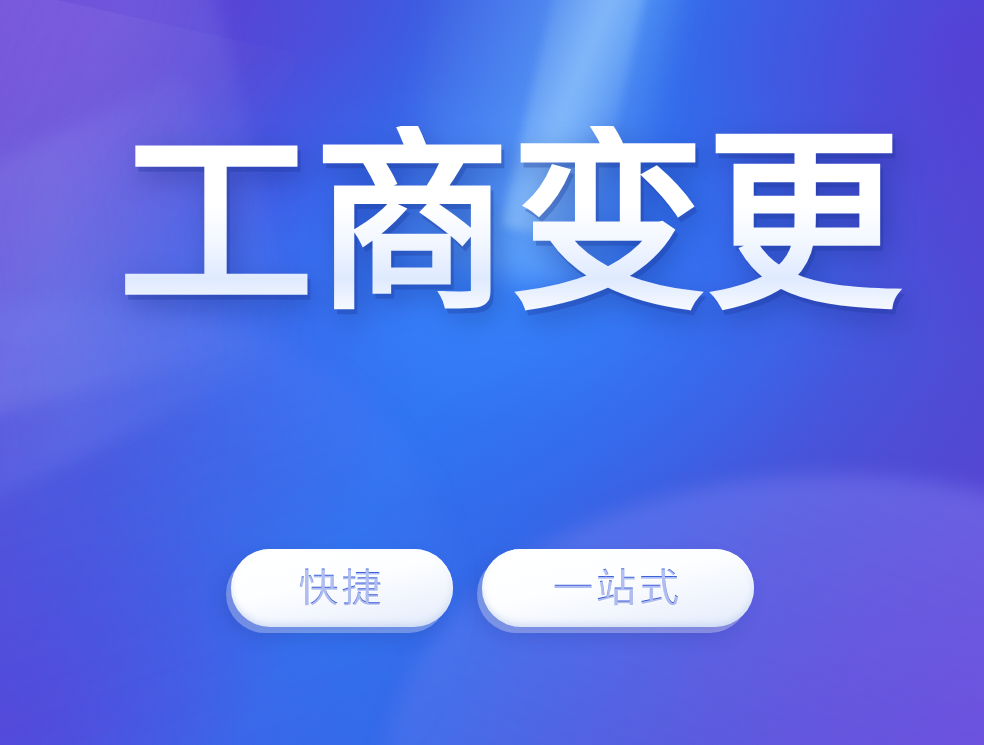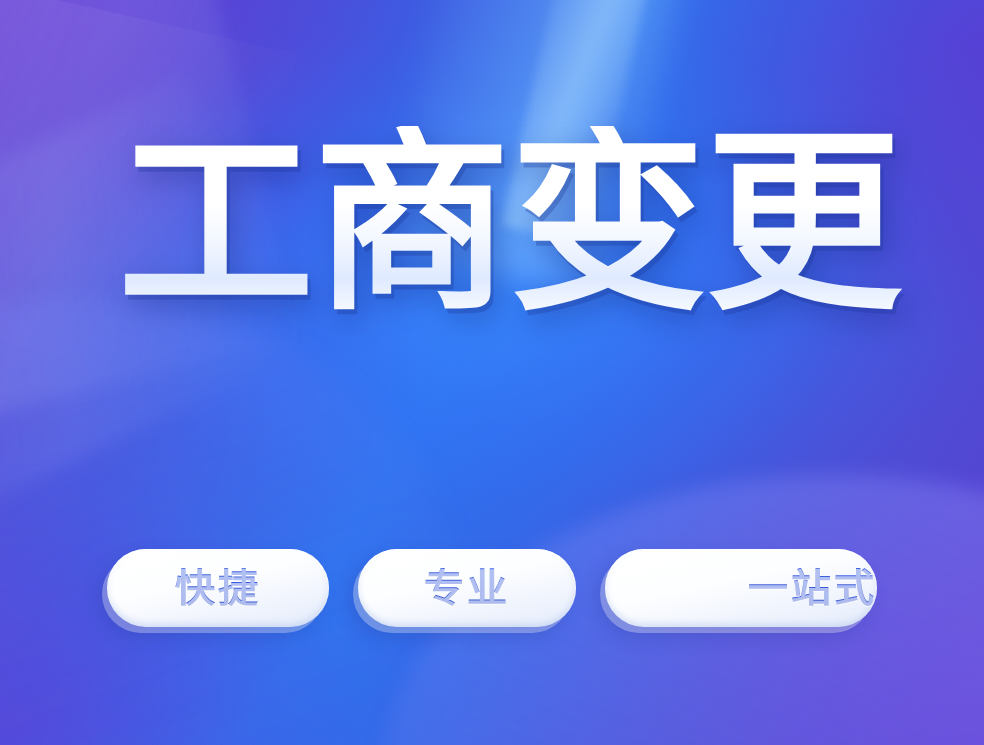--- a/index.html
+++ b/index.html
@@ -245,25 +245,25 @@
       #e4ecfb 100%);
     box-shadow:
       -5px 6px 0 rgba(255,255,255,0.30),
       -8px 10px 18px rgba(34, 48, 140, 0.22),
       inset 0 2px 3px rgba(255,255,255,0.95),
       inset 0 -3px 6px rgba(170,190,235,0.45);
   }
 
   .pill-1 { width: 222px; }
   .pill-2 { width: 218px; }
-  .pill-3 { width: 272px; justify-content: flex-end; }
+  .pill-3 { width: 272px; }
 
   .pill-label {
     font-size: 40px;
-    font-weight: 700;
+    font-weight: 400;
     letter-spacing: 3px;
     line-height: 1;
     background-image: linear-gradient(180deg,
       #3f63e0 0%,
       #3a5bda 45%,
       #3453cf 100%);
     -webkit-background-clip: text;
     background-clip: text;
     -webkit-text-fill-color: transparent;
     color: #3a5bda;
@@ -292,22 +292,19 @@
   <div class="content">
 
     <div class="headline">
       <span class="headline-line headline-line-1">工商变更</span>
     </div>
 
     <div class="pill-row">
       <div class="pill pill-1">
         <span class="pill-label">快捷</span>
       </div>
-      <div class="pill pill-2">
-        <span class="pill-label">专业</span>
-      </div>
       <div class="pill pill-3">
         <span class="pill-label">一站式</span>
       </div>
     </div>
 
   </div>
 </div>
 
 </body></html>

